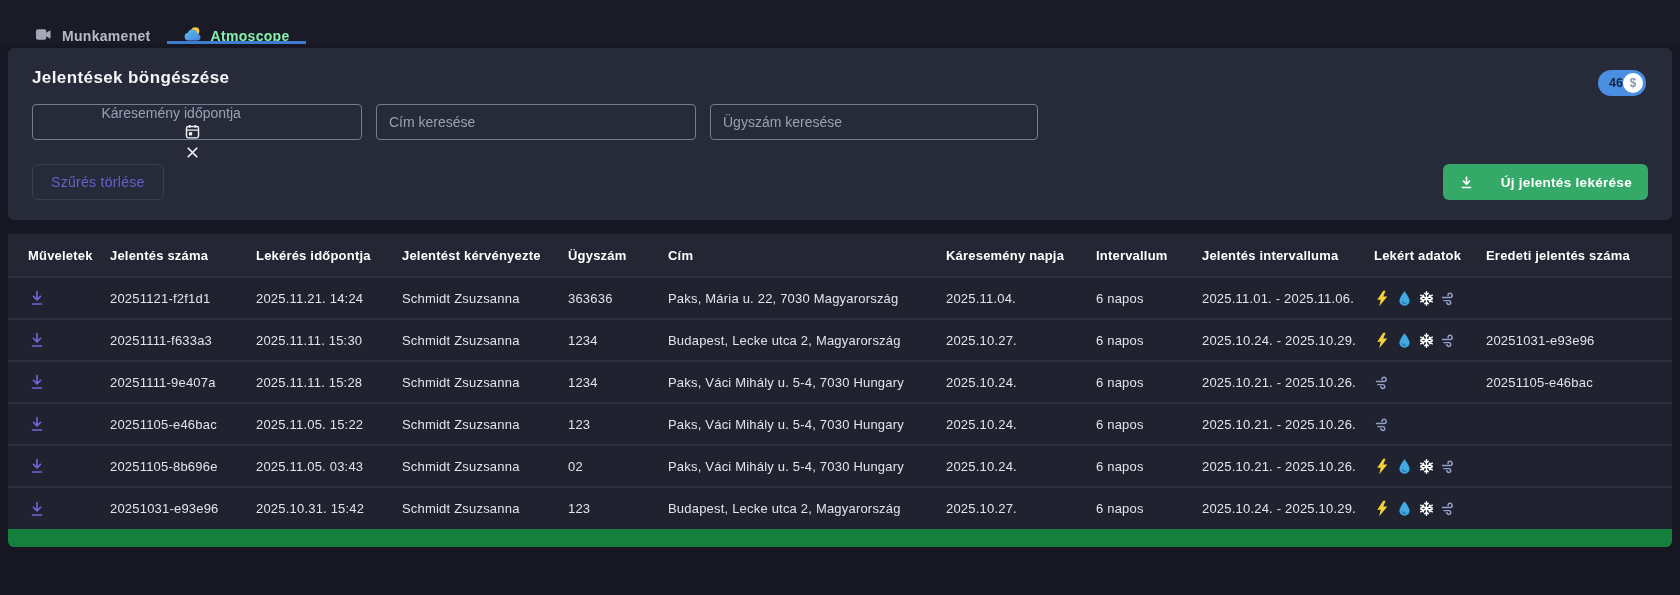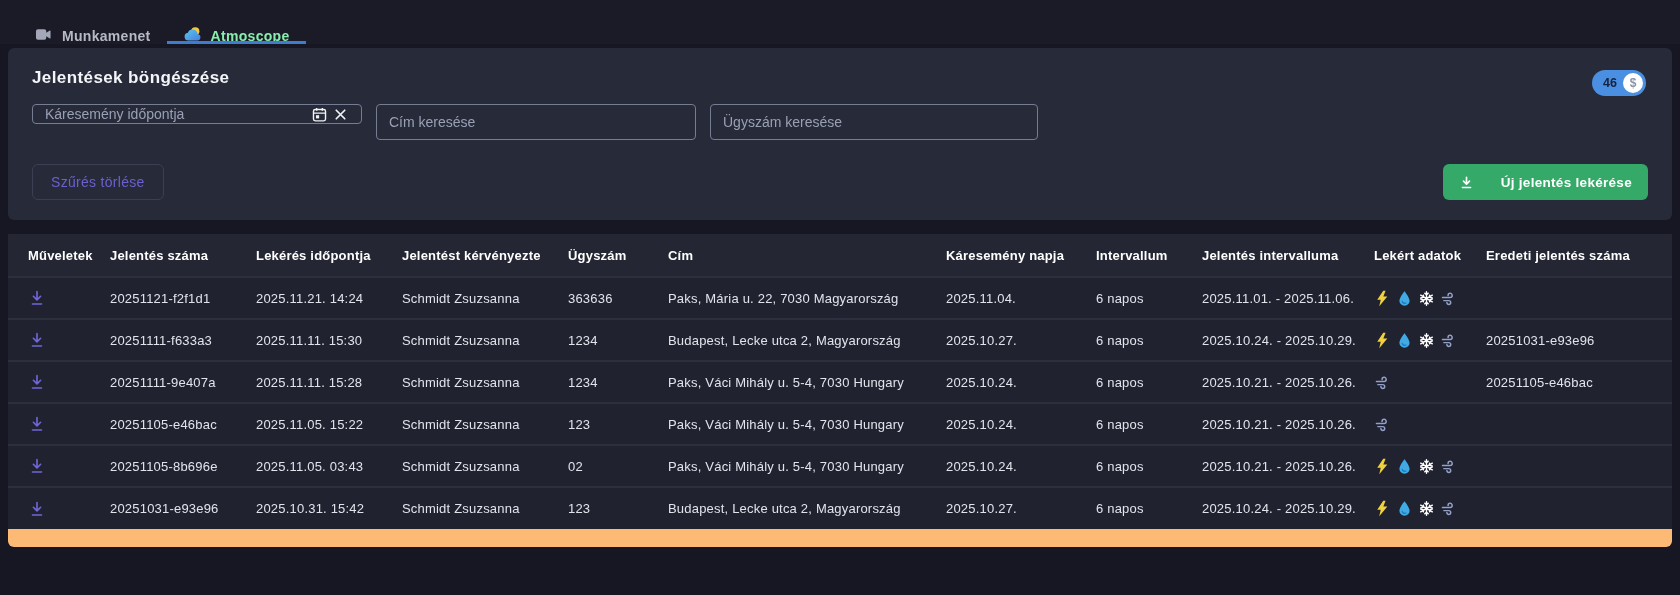--- a/index.html
+++ b/index.html
@@ -14,44 +14,44 @@
   .nav { height:44px; background:#1a1b27; display:flex; align-items:stretch; padding-left:18px; }
   .tab { display:flex; align-items:flex-end; gap:9px; padding:0 16px; font-size:14px; font-weight:700;
          color:#b6b9c6; letter-spacing:.3px; position:relative; cursor:pointer; }
   .tab svg { width:19px; height:19px; }
   .tab.active { color:#86efac; }
   .tab.active::after { content:""; position:absolute; left:0; right:0; bottom:0; height:3px; background:#3e7cd0; }
   
   .panel { margin:4px 8px 0; background:#272a38; border-radius:6px; padding:20px 24px 20px; position:relative; }
   .panel-title { margin:0 0 16px; font-size:17px; font-weight:700; color:#f4f5f8; letter-spacing:.4px; }
   .filters { display:flex; gap:14px; }
-  .date-wrap { width:330px; height:20px; border:1px solid #767c91; border-radius:4px;
-               display:flex; align-items:center; padding:0 10px 0 0; }
+  .date-wrap { width:330px; height:36px; border:1px solid #767c91; border-radius:4px;
+               display:flex; align-items:center; padding:0 10px 0 0;flex-direction:column; }
   .date-wrap input { flex:1; height:100%; border:none; background:transparent; outline:none;
                      color:#e8eaf2; font-size:14px; padding:0 12px; font-family:inherit; }
   .icon-btn { background:none; border:none; padding:2px; cursor:pointer; display:flex; align-items:center; }
   .icon-btn svg { width:17px; height:17px; }
   .finput { height:36px; border:1px solid #767c91; border-radius:4px; background:transparent; outline:none;
             color:#e8eaf2; font-size:14px; padding:12px 12px; font-family:inherit; }
   .finput::placeholder, .date-wrap input::placeholder { color:#9aa0b4; }
   .w2 { width:320px; } .w3 { width:328px; }
   .actions-row { margin-top:24px; display:flex; justify-content:space-between; align-items:center; }
   .btn-clear { height:36px; padding:0 18px; background:transparent; border:1px solid #3c3f54; border-radius:6px;
                color:#6a60cf; font-size:14px; font-weight:400; letter-spacing:.3px; cursor:pointer; font-family:inherit; }
   .btn-new { height:36px; padding:0 16px; background:#35a968; border:none; border-radius:6px; color:#fff;
              font-size:13.5px; font-weight:700; letter-spacing:.3px; display:flex; align-items:center; gap:27px;
              cursor:pointer; font-family:inherit; }
   .btn-new svg { width:15px; height:15px; }
   .badge { position:absolute; top:22px; right:26px; height:26px; background:#4a8fe2; border-radius:13px;
-           display:flex; align-items:center; gap:6px; padding:0 3px 0 11px; cursor:pointer; }
+           display:flex; align-items:center; padding:0 3px 0 11px; cursor:pointer; }
   .badge-count { font-size:12.5px; font-weight:700; color:#14233f; }
   .badge-coin { width:20px; height:20px; background:#fff; border-radius:50%; display:flex;
                 align-items:center; justify-content:center; font-size:12px; font-weight:700; color:#8a93a8; }
   
-  .table-wrap { margin:14px 8px 0; background:#fdba74; border-radius:6px; padding-bottom:18px; }
+  .table-wrap { margin:14px 8px 0; background:#15803d; border-radius:6px; padding-bottom:18px; }
   table { width:100%; border-collapse:collapse; table-layout:fixed; }
   thead th { background:#242634; height:43px; text-align:left; font-size:13px; font-weight:700;
              color:#ffffff; padding:0 10px; letter-spacing:.2px; }
   tbody td { height:42px; background:#20222f; border-top:2px solid #2c2f3e; font-size:13px;
              color:#e2e4ec; padding:0 10px; white-space:nowrap; overflow:hidden; letter-spacing:.2px; }
   thead th:first-child, tbody td:first-child { padding-left:20px; }
   .dl-btn { background:none; border:none; padding:0; cursor:pointer; display:flex; align-items:center; }
   .dl-btn svg { width:18px; height:18px; }
   .wicon { display:inline-flex; vertical-align:middle; margin-right:5px; }
   .wicon svg { width:17px; height:17px; }

